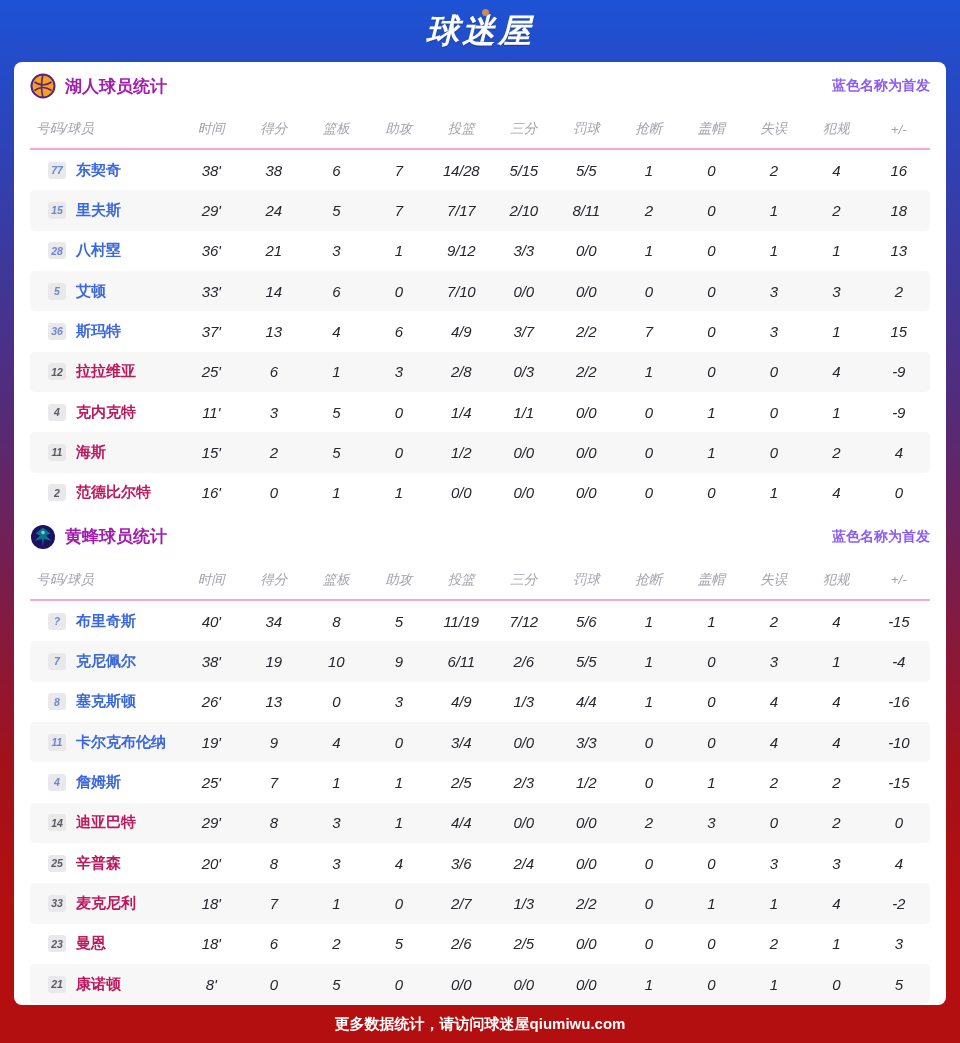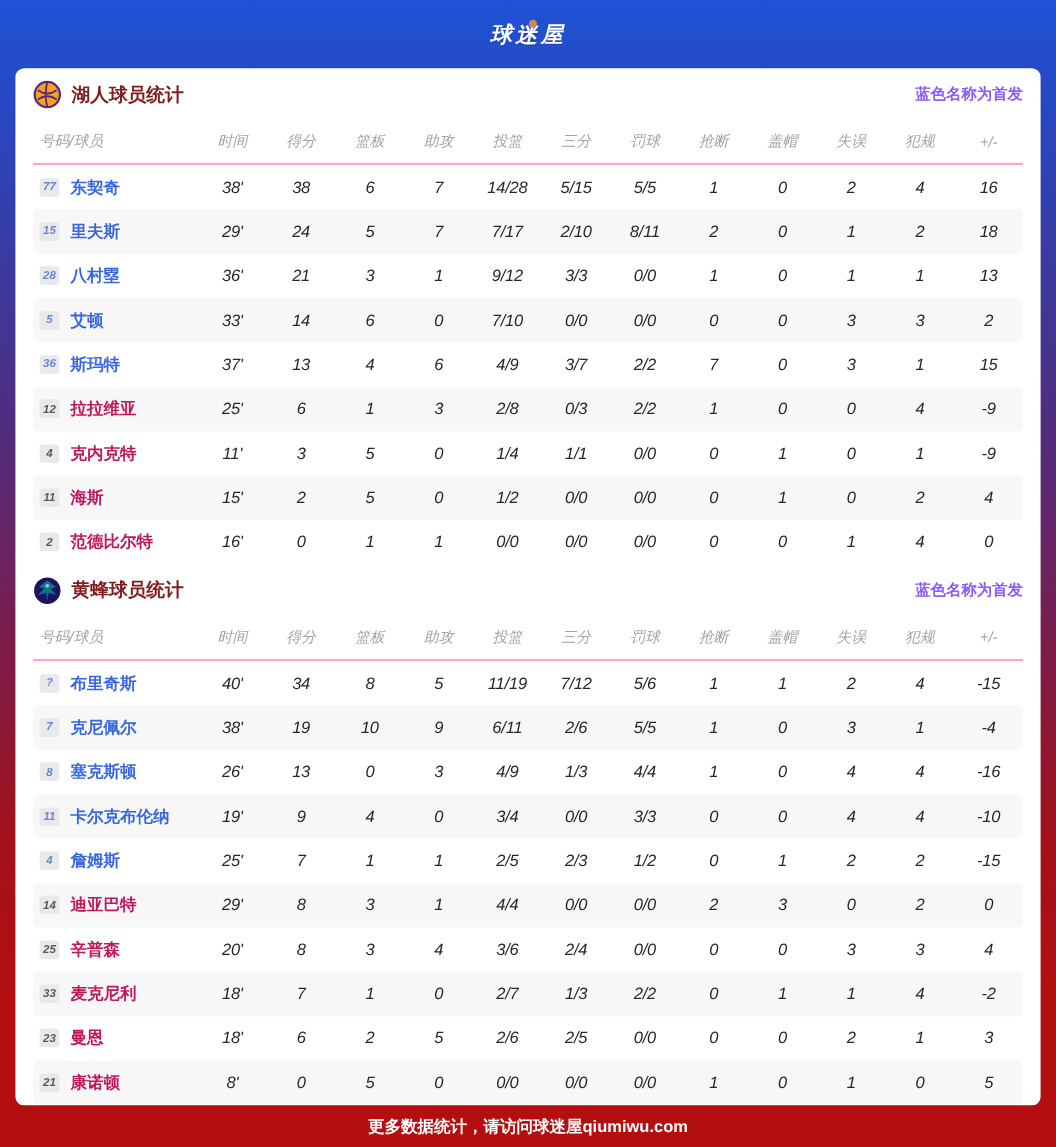--- a/index.html
+++ b/index.html
@@ -6,44 +6,44 @@
   html,body { margin:0; padding:0; }
   body {
     width:960px; height:1043px; overflow:hidden;
     font-family:"Liberation Sans", sans-serif;
     background:linear-gradient(180deg,
       #1e52d5 0%, #2847c0 10%, #3a3aa0 23%, #532b79 39%,
       #7d1c48 57%, #a2111a 73%, #b30f10 87%, #b30f10 100%);
   }
   
   .topbar { height:62px; display:flex; align-items:center; justify-content:center; }
-  .site-logo { position:relative; color:#ffffff; font-size:20px; font-weight:700;
+  .site-logo { position:relative; color:#ffffff; font-size:33px; font-weight:700;
     font-style:italic; letter-spacing:3px; text-shadow:0 1px 1px rgba(0,0,40,.25); }
   .logo-dot { position:absolute; top:0px; left:52%; width:7px; height:7px;
     background:#d08a52; border-radius:50%; }
   
   .card { width:932px; height:943px; margin:0 auto; background:#ffffff;
     border-radius:8px; padding:0 16px; overflow:hidden; }
   .section-head { height:48px; display:flex; align-items:center; gap:9px; }
   .team-logo { width:26px; height:26px; flex:0 0 auto; display:flex; }
   .team-logo svg { width:26px; height:26px; }
-  .section-title { margin:0; font-size:17px; font-weight:700; color:#7f1d1d; }
+  .section-title { margin:0; font-size:17px; font-weight:700; color:#a21caf; }
   .legend { margin-left:auto; color:#8b5cf6; font-size:14px; font-weight:700; }
   .grid-row { display:grid; grid-template-columns:150px repeat(12,1fr); align-items:center; }
   .col-header { height:40px; border-bottom:2px solid #f9a8d4; }
   .col-header span { justify-self:center; color:#a2a2aa; font-size:13.5px; font-style:italic; }
   .col-header span:first-child { justify-self:start; padding-left:6px; }
   .prow { height:40.33px; border-radius:5px; }
   .prow.alt { background:#f7f7f8; }
   .stat { justify-self:center; font-size:15px; font-style:italic; font-weight:500;
     color:#26262c; letter-spacing:-0.2px; white-space:nowrap; }
   .player-cell { display:flex; align-items:center; gap:10px; padding-left:6px; }
   .badge { min-width:18px; height:17px; padding:0 2px; background:#e9e9ec; border-radius:3px;
     display:flex; align-items:center; justify-content:center;
-    font-size:10.5px; font-style:italic; font-weight:700; color:#5a5a62; }
+    font-size:10.5px; font-style:italic; font-weight:700; color:#5a5a62;margin-left:12px; }
   .badge.starter { color:#6c87cf; }
   .pname { font-size:15px; font-weight:600; color:#be185d; text-decoration:none; cursor:pointer; }
   .pname.starter { color:#3a67dd; }
   
   .footer { height:38px; background:#b30f10; display:flex; align-items:center;
     justify-content:center; color:#ffffff; font-size:15px; font-weight:600; }
 </style>
 </head>
 <body>
 

